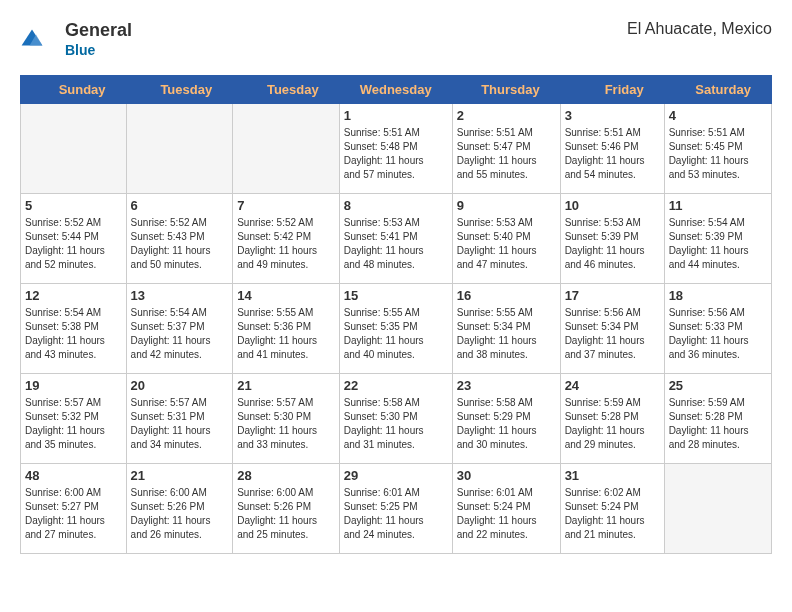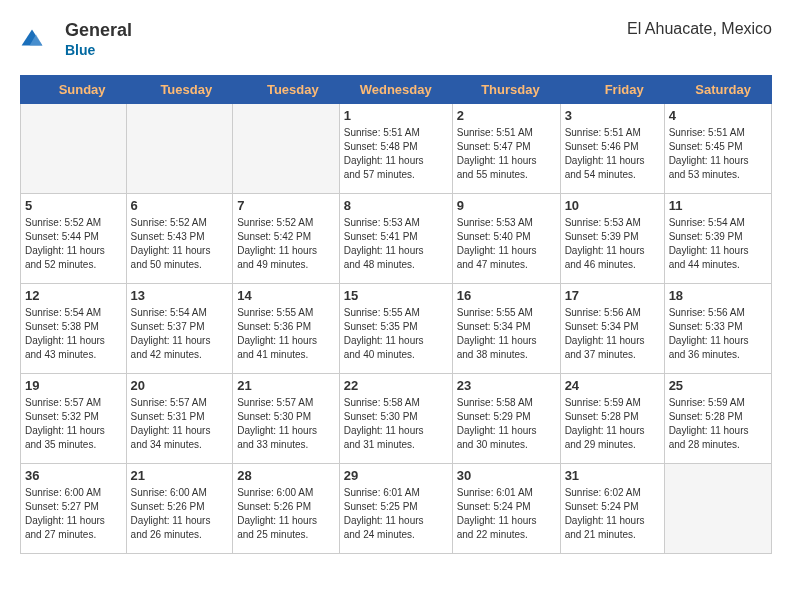--- a/index.html
+++ b/index.html
@@ -299,21 +299,21 @@
         <td>
           <div class="day-number">25</div>
           <div class="day-info" style="white-space: pre-line;">Sunrise: 5:59 AM
 Sunset: 5:28 PM
 Daylight: 11 hours
 and 28 minutes.</div>
         </td>
       </tr>
       <tr class="week-row">
         <td>
-          <div class="day-number">36</div>
+          <div class="day-number">48</div>
           <div class="day-info" style="white-space: pre-line;">Sunrise: 6:00 AM
 Sunset: 5:27 PM
 Daylight: 11 hours
 and 27 minutes.</div>
         </td>
         <td>
           <div class="day-number">21</div>
           <div class="day-info" style="white-space: pre-line;">Sunrise: 6:00 AM
 Sunset: 5:26 PM
 Daylight: 11 hours

